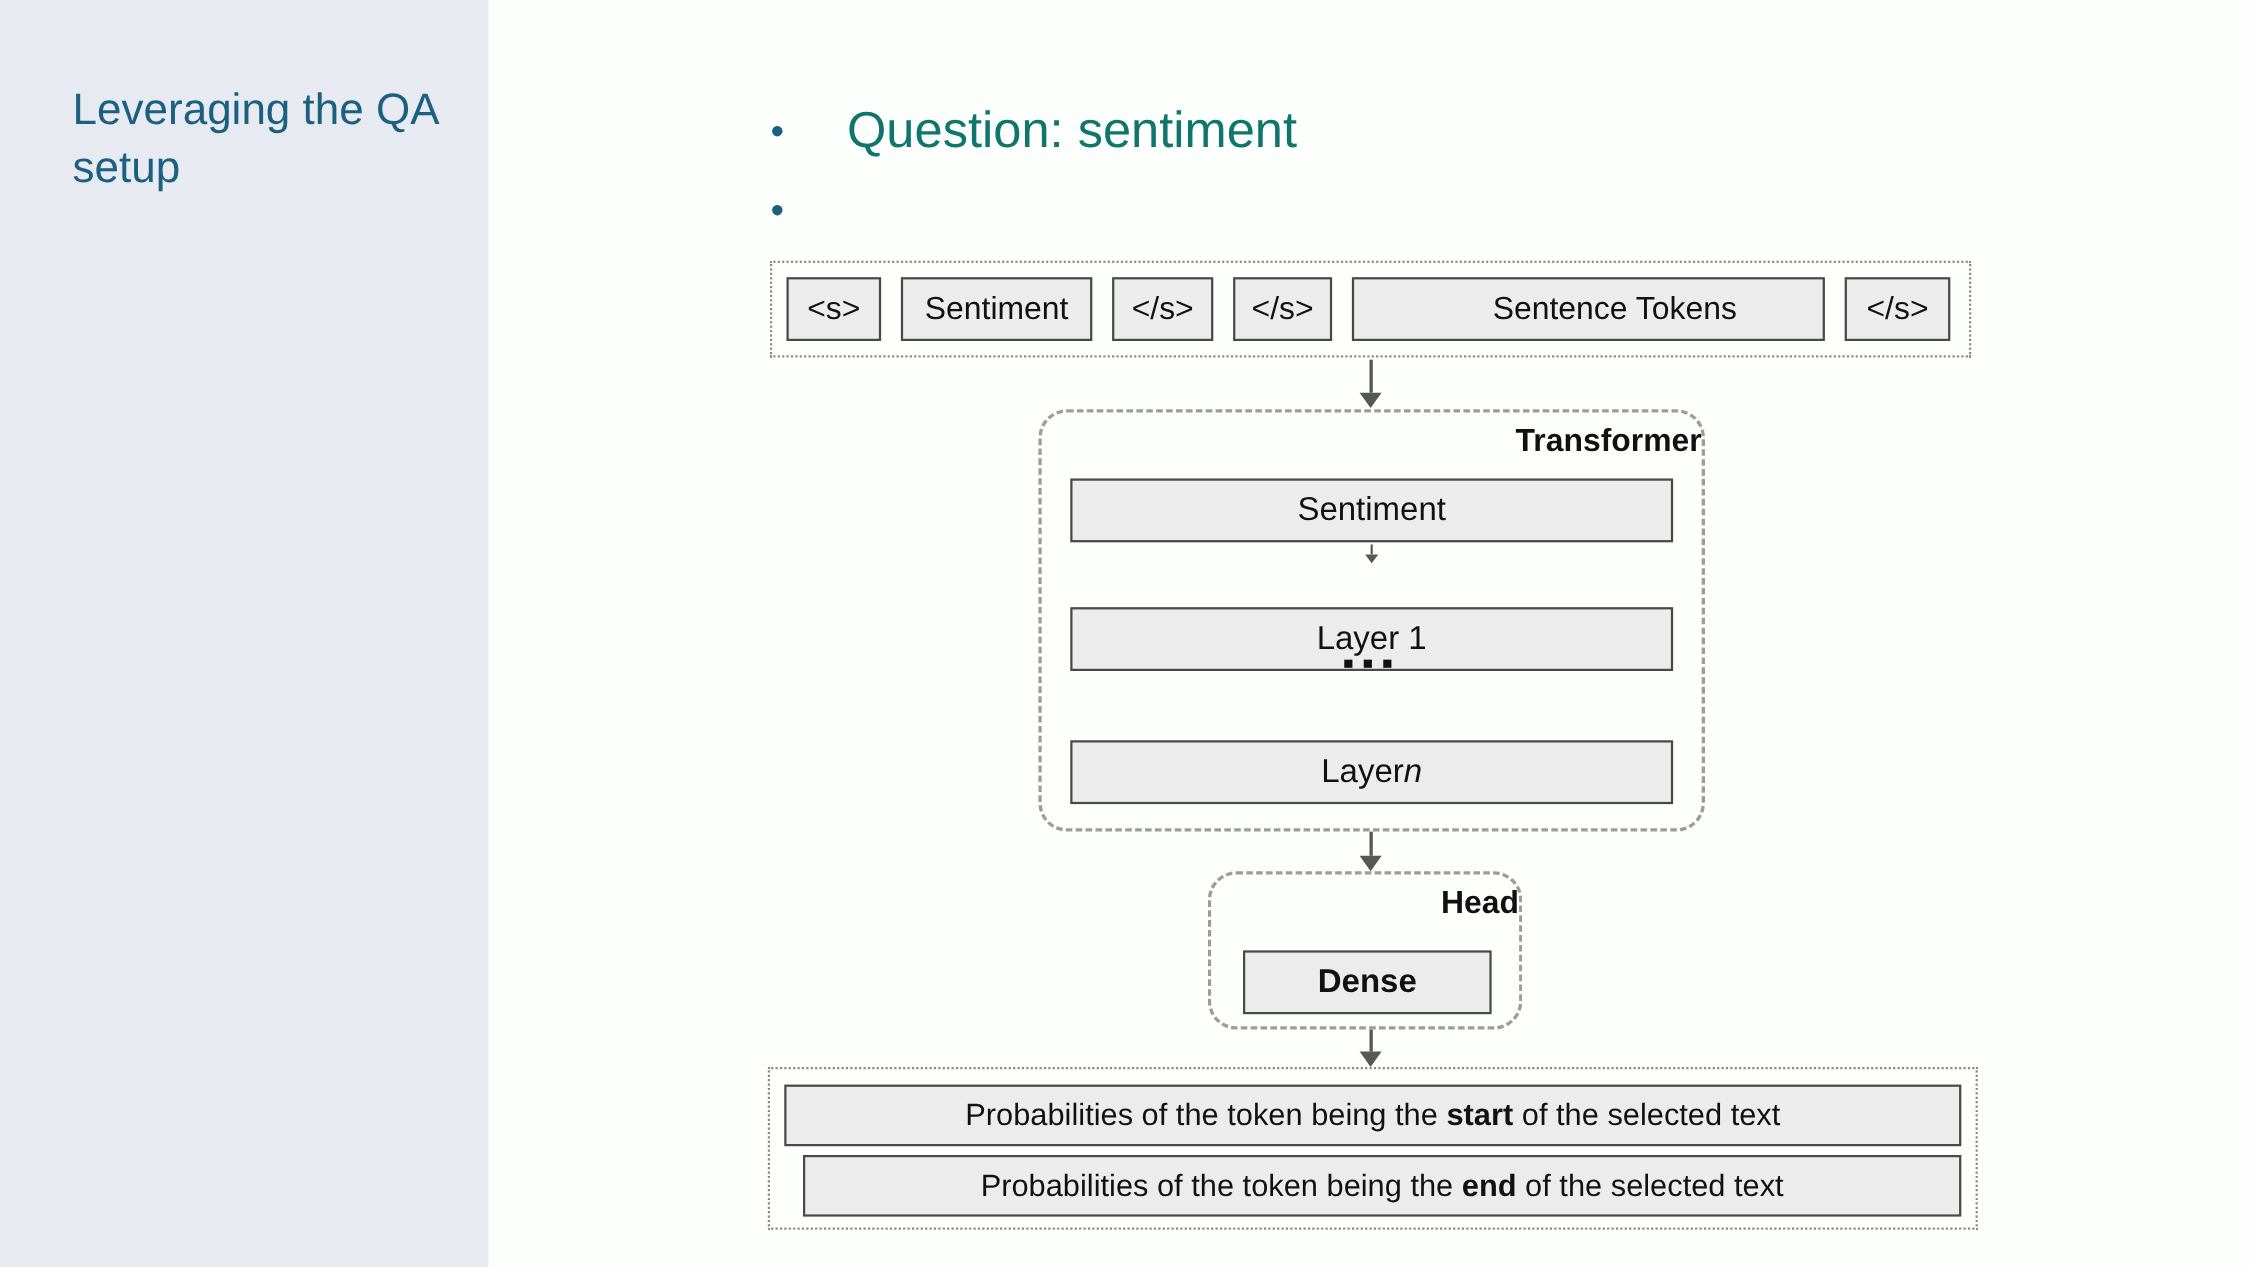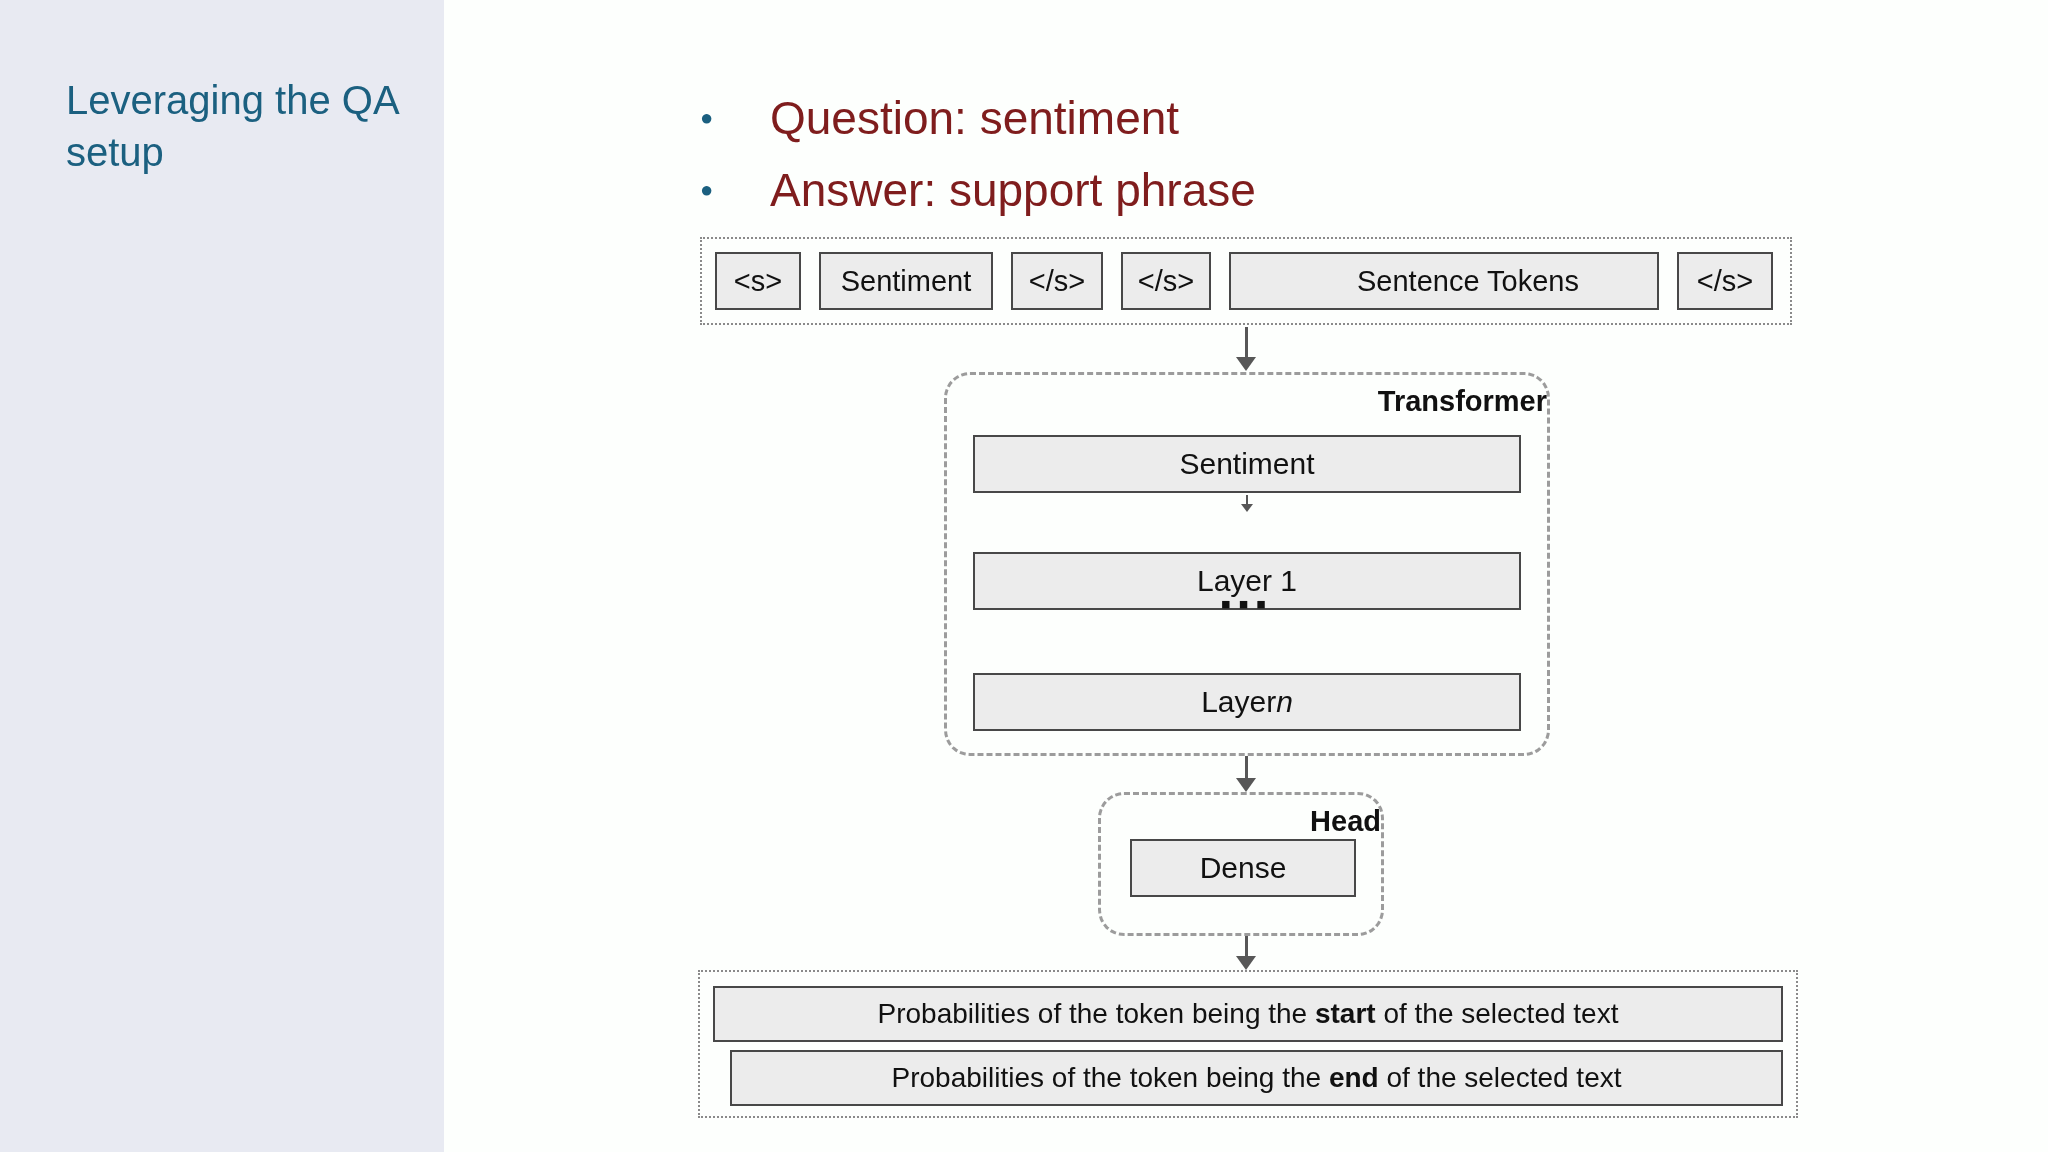--- a/index.html
+++ b/index.html
@@ -18,21 +18,21 @@
   }
   .slide-title {
     position: absolute; left: 66px; top: 74px; width: 340px;
     font-size: 40px; line-height: 52px; color: #1b6080; font-weight: 400;
   }
 
   
   .bullets { position: absolute; left: 700px; top: 82px; list-style: none; margin: 0; padding: 0; }
   .bullets li { display: flex; align-items: center; height: 72px; }
   .bullet-dot { width: 24px; margin-right: 46px; font-size: 22px; color: #1b6080; line-height: 1; }
-  .bullet-label { font-size: 46px; color: #7f1d1d; white-space: nowrap; }
+  .bullet-label { font-size: 46px; color: #0f766e; white-space: nowrap; }
 
   
   .gbox {
     background: #ececec; border: 2px solid #484848;
     display: flex; align-items: center; justify-content: center;
     color: #111; font-size: 29px;
   }
   .dotted-frame { position: absolute; border: 2px dotted #8a8a8a; }
   .dashed-frame { position: absolute; border: 3px dashed #9c9c9c; border-radius: 26px; }
   .frame-title { position: absolute; left: 0; right: 0; text-align: right; font-weight: 700; font-size: 29px; color: #111; }
@@ -63,21 +63,21 @@
   .t-mini { top: 120px; }
   .lay1 { top: 140px; margin-top: 37px; }
   .ellipsis { position: absolute; left: 0; right: 0; top: 212px; text-align: center;
               font-size: 30px; letter-spacing: 7px; font-weight: 700; color: #111; }
   .layn { top: 298px; }
   .var-n { font-style: italic; }
 
   
   .head-frame { left: 1098px; top: 792px; width: 286px; height: 144px; }
   .head-frame .frame-title { top: 10px; }
-  .dense { position: absolute; left: 29px; top: 44px; width: 226px; height: 58px; font-size: 30px; }
+  .dense { position: absolute; left: 29px; top: 69px; width: 226px; height: 58px; font-size: 30px; font-weight: bold; }
 
   
   .outputs { left: 698px; top: 970px; width: 1100px; height: 148px; }
   .out-box { position: absolute; left: 13px; right: 13px; height: 56px; font-size: 28px; }
   .out-0 { top: 14px; }
   .out-1 { top: 78px; margin-left: 17px; }
   .out-box b { font-weight: 700; }
 
   
   .arrow-1 { left: 1232px; top: 327px; height: 44px; }
@@ -93,21 +93,20 @@
     <div class="slide-title">Leveraging the QA setup</div>
   </div>
 
   <ul class="bullets">
     <li>
       <span class="bullet-dot">●</span>
       <span class="bullet-label">Question: sentiment</span>
     </li>
     <li>
       <span class="bullet-dot">●</span>
-      <span class="bullet-label">Answer: support phrase</span>
     </li>
   </ul>
 
   <div class="dotted-frame token-row">
     <div class="inner">
       <div class="gbox tok tok-0">&lt;s&gt;</div>
       <div class="gbox tok tok-1">Sentiment</div>
       <div class="gbox tok tok-2">&lt;/s&gt;</div>
       <div class="gbox tok tok-3">&lt;/s&gt;</div>
       <div class="gbox tok tok-4">Sentence Tokens</div>

